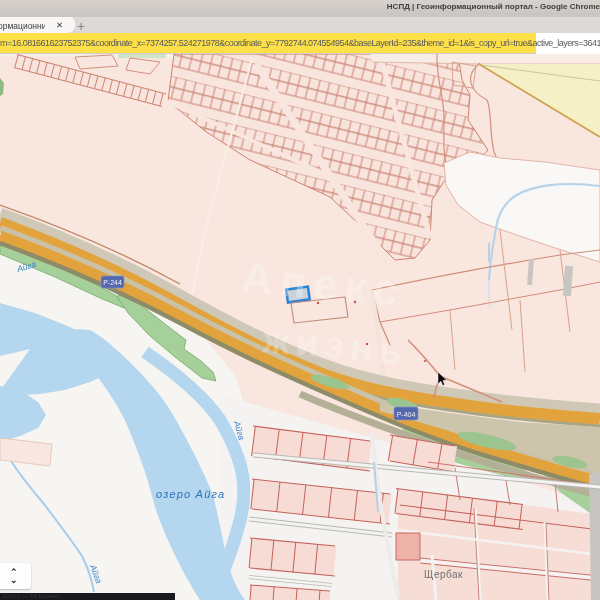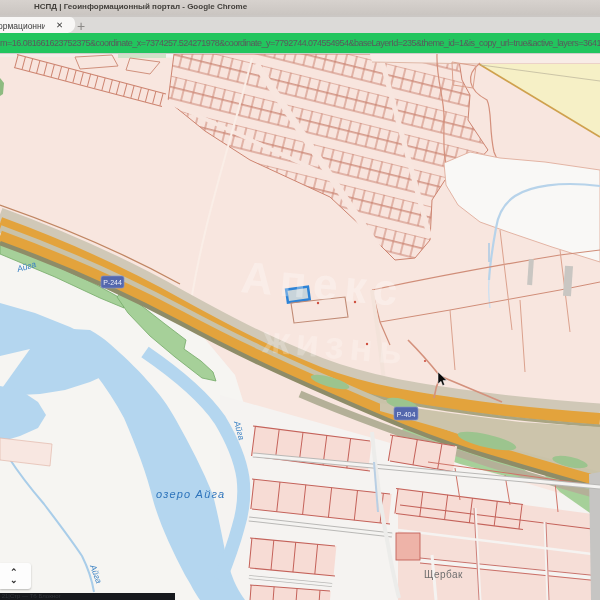--- a/index.html
+++ b/index.html
@@ -1,21 +1,21 @@
 <!DOCTYPE html>
 <html><head><meta charset="utf-8"><style>
 html,body{margin:0;padding:0;width:600px;height:600px;overflow:hidden;background:#fff;font-family:"Liberation Sans",sans-serif}
-#titlebar{position:absolute;left:0;top:0;width:600px;height:15px;padding-left:34px;box-sizing:border-box;background:linear-gradient(#d7d2ce,#cac5c1);font-size:8px;font-weight:bold;color:#43403c;text-align:left;line-height:14px;letter-spacing:0}
+#titlebar{position:absolute;left:0;top:0;width:600px;height:15px;padding-left:34px;box-sizing:border-box;background:linear-gradient(#d7d2ce,#cac5c1);font-size:8px;font-weight:bold;color:#43403c;text-align:right;line-height:14px;letter-spacing:0}
 #tabstrip{position:absolute;left:0;top:15px;width:600px;height:18px;background:linear-gradient(#cbc7c4 0 2px,#dcdad8 2px)}
 #tab{position:absolute;left:-8px;top:2px;width:76px;height:16px;background:#f8f7f6;border-radius:5px 0 0 0}
 #tabslant{position:absolute;left:60px;top:2px;width:16px;height:16px;background:#f8f7f6;border-radius:0 4px 14px 0;transform:skewX(18deg)}
 #tabtext{position:absolute;left:-1px;top:4px;font-size:8.5px;color:#3c3c3c;white-space:nowrap;width:54px;overflow:hidden}
 #tabx{position:absolute;left:56px;top:5px;font-size:8.5px;color:#3a3a3a}
 #plus{position:absolute;left:77px;top:6px;width:11px;height:11px;color:#8a8886;font-size:14px;line-height:11px}
-#toolbar{position:absolute;left:0;top:33px;width:600px;height:20px;background:#22c55e;border-bottom:1px solid #cfcdcb}
+#toolbar{position:absolute;left:0;top:33px;width:536px;height:20px;background:#fde047;border-bottom:1px solid #cfcdcb}
 #url{position:absolute;left:0;top:5px;width:600px;font-size:9px;letter-spacing:-0.52px;color:#595a5c;white-space:nowrap}
 #map{position:absolute;left:0;top:54px}
 .ov{position:absolute}
 #zoombox{left:0;top:563px;width:31px;height:26px;background:#fdfdfd;border-radius:0 3px 3px 0;box-shadow:0 1px 2px rgba(0,0,0,.25)}
 .chev{position:absolute;left:10px;font-size:9px;color:#2b2b2b;font-weight:bold;line-height:8px}
 #darkbar{left:0;top:593px;width:175px;height:7px;background:#17191d;color:#33363c;font-size:6px;line-height:7px;overflow:hidden;white-space:nowrap}
 </style></head>
 <body>
 <div id="titlebar">НСПД | Геоинформационный портал - Google Chrome</div>
 <div id="tabstrip">

